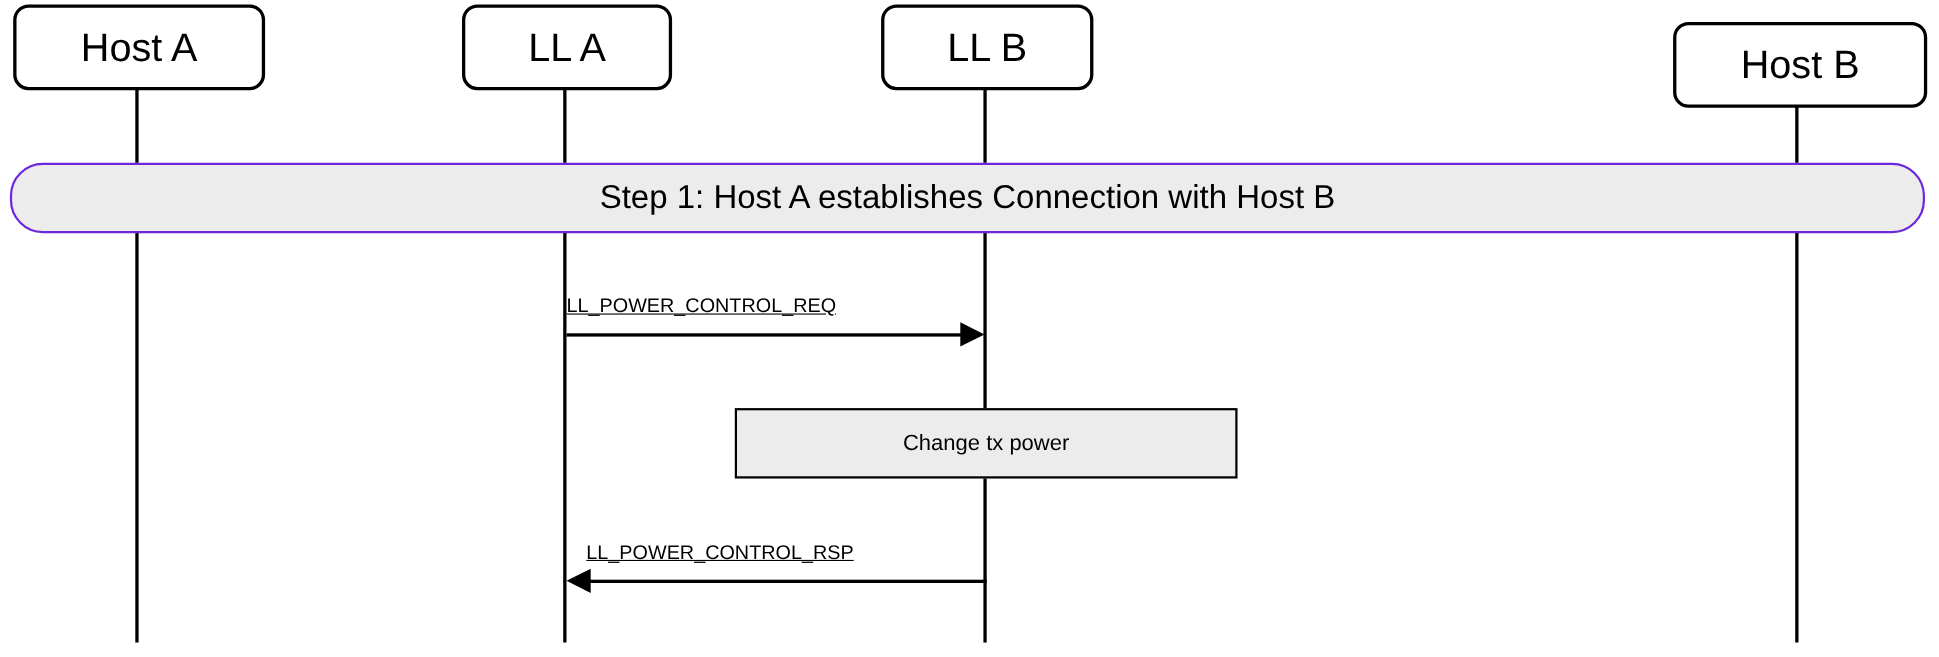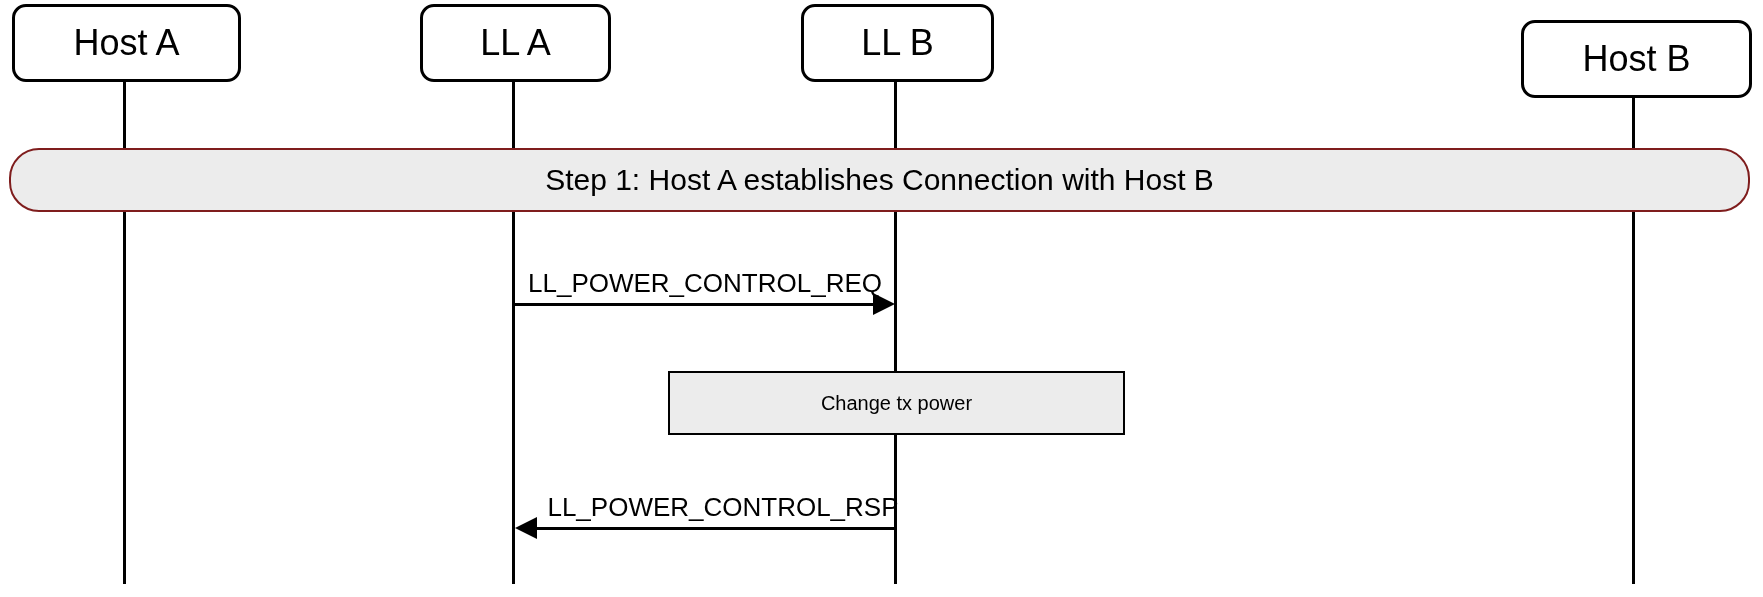--- a/index.html
+++ b/index.html
@@ -32,44 +32,45 @@
       z-index: 1;
     }
     .lifeline-end {
       position: absolute;
       height: 7px;
       background: #000;
       z-index: 2;
     }
     .step-bar {
       position: absolute;
-      border: 2px solid #7f1d1d;
+      border: 2px solid #6d28d9;
       border-radius: 30px;
       background: #ececec;
       display: flex;
       align-items: center;
       justify-content: center;
       font-size: 30px;
       z-index: 3;
     }
     .action-box {
       position: absolute;
       border: 2px solid #000;
       background: #ececec;
       display: flex;
       align-items: center;
       justify-content: center;
       font-size: 20px;
       z-index: 4;
     }
     .msg-label {
       position: absolute;
-      font-size: 26px;
-      text-align: center;
+      font-size: 18px;
+      text-align: left;
       z-index: 4;
+      text-decoration: underline;
     }
     .arrow-line {
       position: absolute;
       height: 3px;
       background: #000;
       z-index: 3;
     }
     .arrow-head-right {
       position: absolute;
       width: 0;

